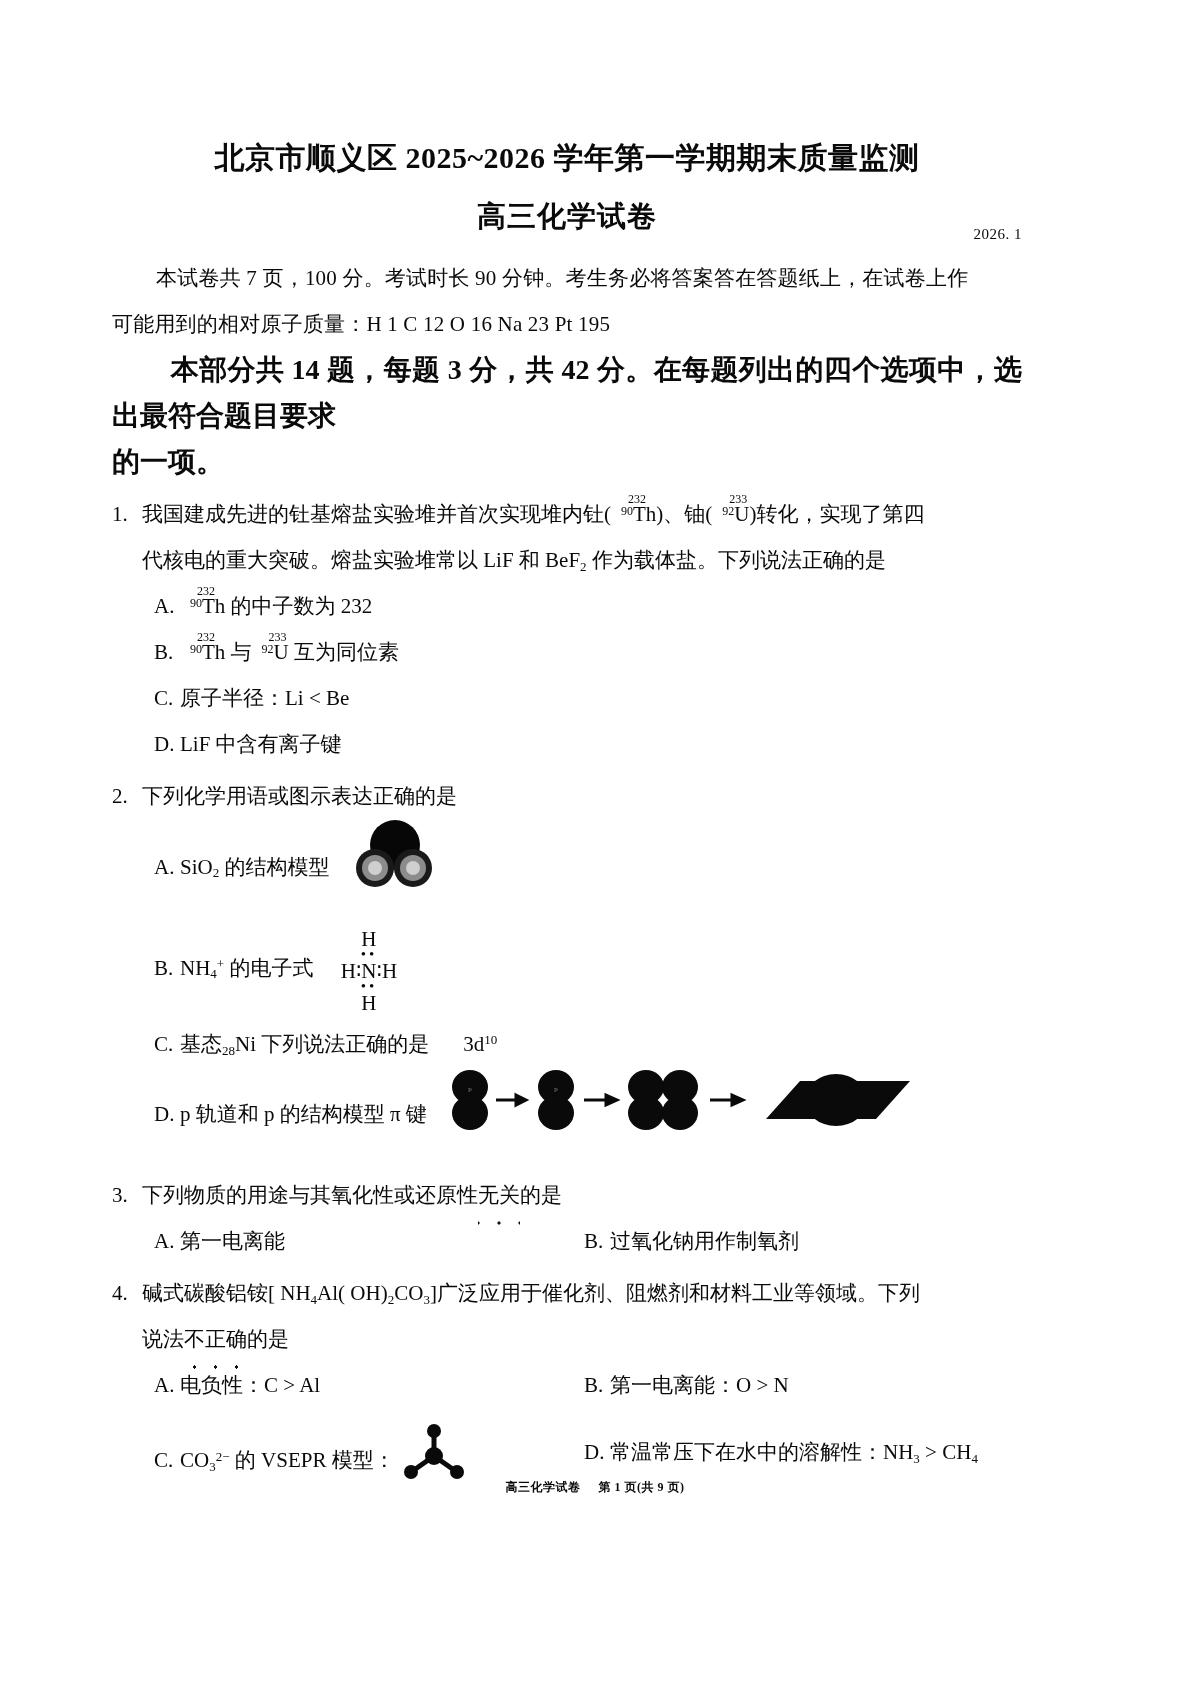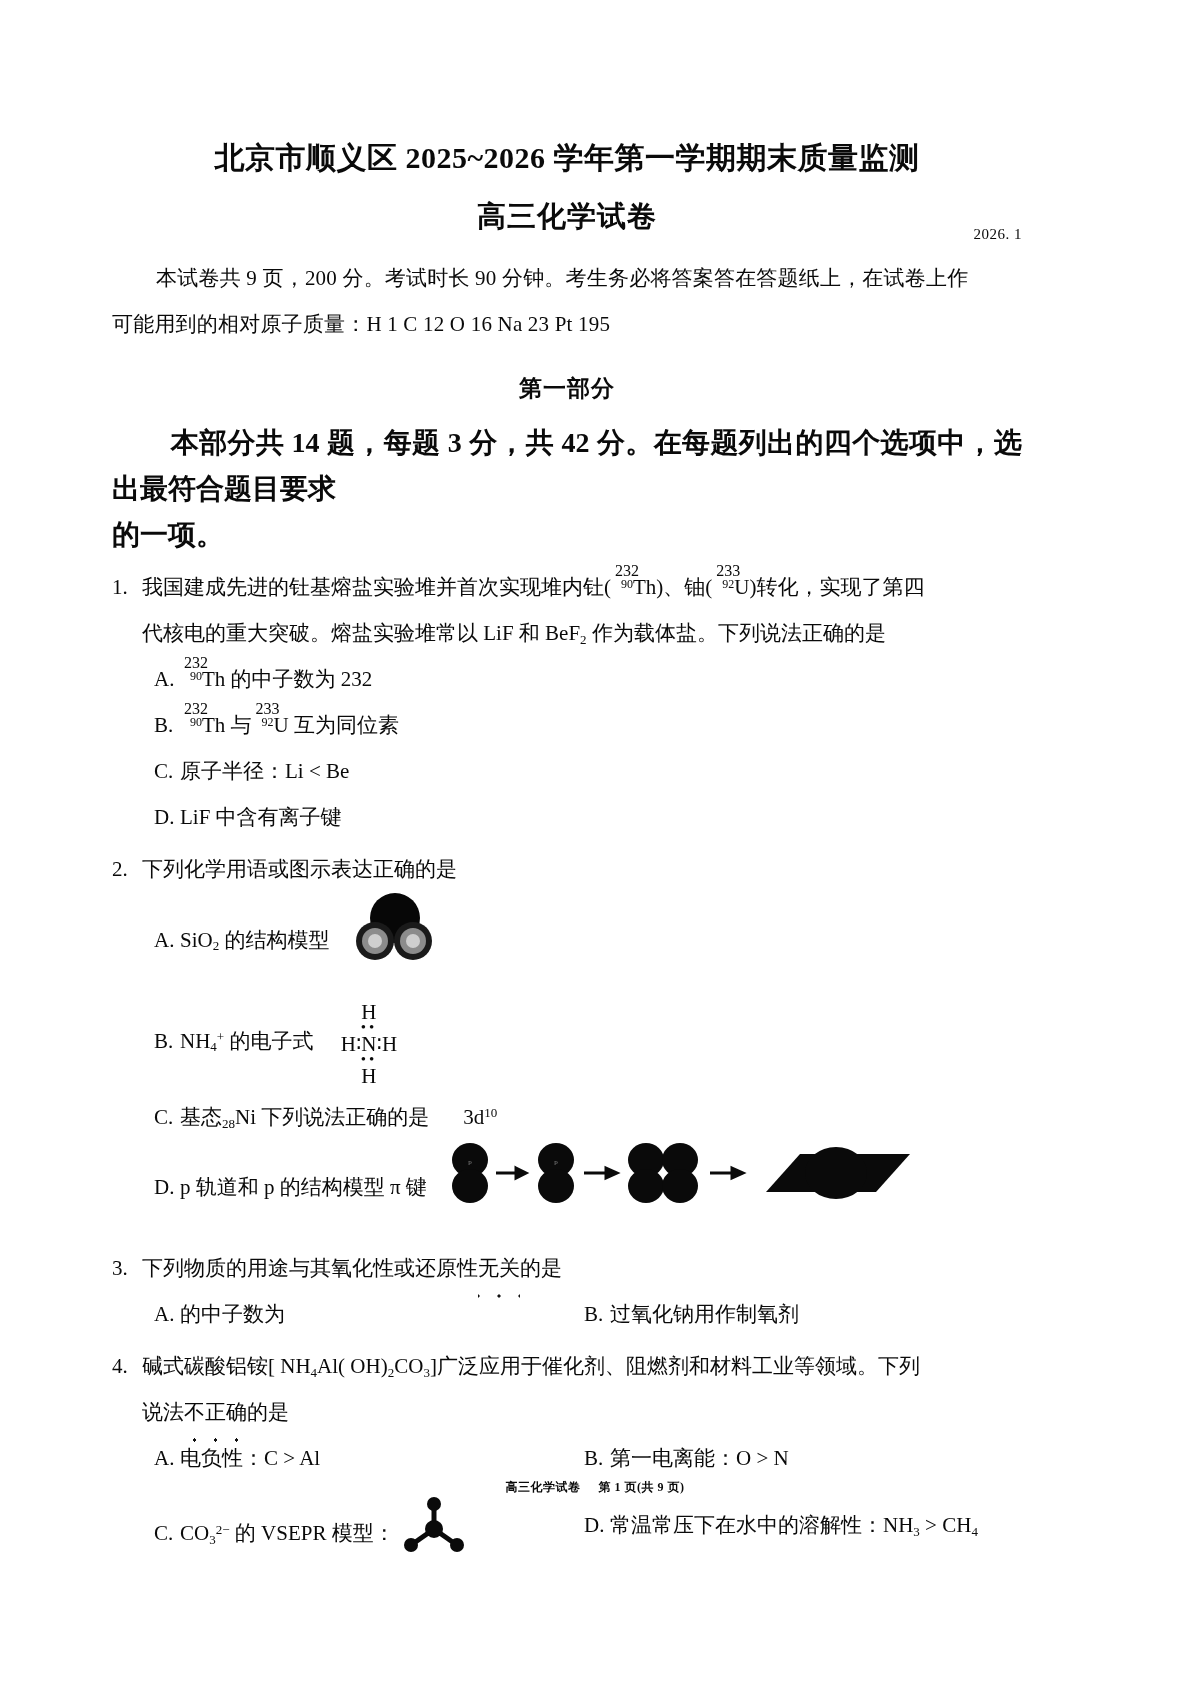--- a/index.html
+++ b/index.html
@@ -126,22 +126,22 @@
   
   .iso {
     display: inline-block;
     vertical-align: baseline;
     position: relative;
     width: 22px;
     height: 1em;
   }
   .iso .m {
     position: absolute;
-    left: 4px; top: -0.62em;
-    font-size: 16px;
+    left: 17px; top: -0.62em;
+    font-size: 12px;
     line-height: 1;
     width: 22px;
     text-align: left;
   }
   .iso .z {
     position: absolute;
     left: 0; top: 0.42em;
     font-size: 12px;
     line-height: 1;
     width: 22px;
@@ -204,24 +204,23 @@
 <div class="page">
   <div class="content">
 
     <div class="main-title">北京市顺义区 2025~2026 学年第一学期期末质量监测</div>
 
     <div class="subtitle-row">
       <div class="subtitle">高三化学试卷</div>
       <div class="exam-date">2026. 1</div>
     </div>
 
-    <p class="para indent">本试卷共 9 页，200 分。考试时长 90 分钟。考生务必将答案答在答题纸上，在试卷上作</p>
+    <p class="para indent">本试卷共 7 页，100 分。考试时长 90 分钟。考生务必将答案答在答题纸上，在试卷上作</p>
     <p class="para">可能用到的相对原子质量：H 1    C 12    O 16    Na 23    Pt 195</p>
 
-    <div class="section-head">第一部分</div>
     <p class="bold-para" style="text-indent:2.1em;">本部分共 14 题，每题 3 分，共 42 分。在每题列出的四个选项中，选出最符合题目要求</p>
     <p class="bold-para">的一项。</p>
 
     <div class="q">
       <div class="q-stem">
         <span class="q-num">1.</span>
         <span class="q-text">
           <span>我国建成先进的钍基熔盐实验堆并首次实现堆内钍(</span><span class="iso"><span class="m">232</span><span class="z">90</span></span><span>Th</span><span>)、铀(</span><span class="iso"><span class="m">233</span><span class="z">92</span></span><span>U</span><span>)转化，实现了第四</span><br>
           <span>代核电的重大突破。熔盐实验堆常以 LiF 和 BeF</span><sub>2</sub><span> 作为载体盐。下列说法正确的是</span>
         </span>
@@ -329,21 +328,21 @@
         </div>
       </div>
     </div>
 
     <div class="q">
       <div class="q-stem">
         <span class="q-num">3.</span>
         <span class="q-text"><span>下列物质的用途与其氧化性或还原性</span><span class="dotted">无关</span><span>的是</span></span>
       </div>
       <div class="two-col">
-        <div class="colA opt"><span class="opt-label">A.</span><span>的中子数为</span></div>
+        <div class="colA opt"><span class="opt-label">A.</span><span>第一电离能</span></div>
         <div class="colB opt"><span class="opt-label">B.</span><span>过氧化钠用作制氧剂</span></div>
       </div>
     </div>
 
     <div class="q">
       <div class="q-stem">
         <span class="q-num">4.</span>
         <span class="q-text">
           <span>碱式碳酸铝铵[ NH</span><sub>4</sub><span>Al( OH)</span><sub>2</sub><span>CO</span><sub>3</sub><span>]广泛应用于催化剂、阻燃剂和材料工业等领域。下列</span><br>
           <span>说法</span><span class="dotted">不正确</span><span>的是</span>

